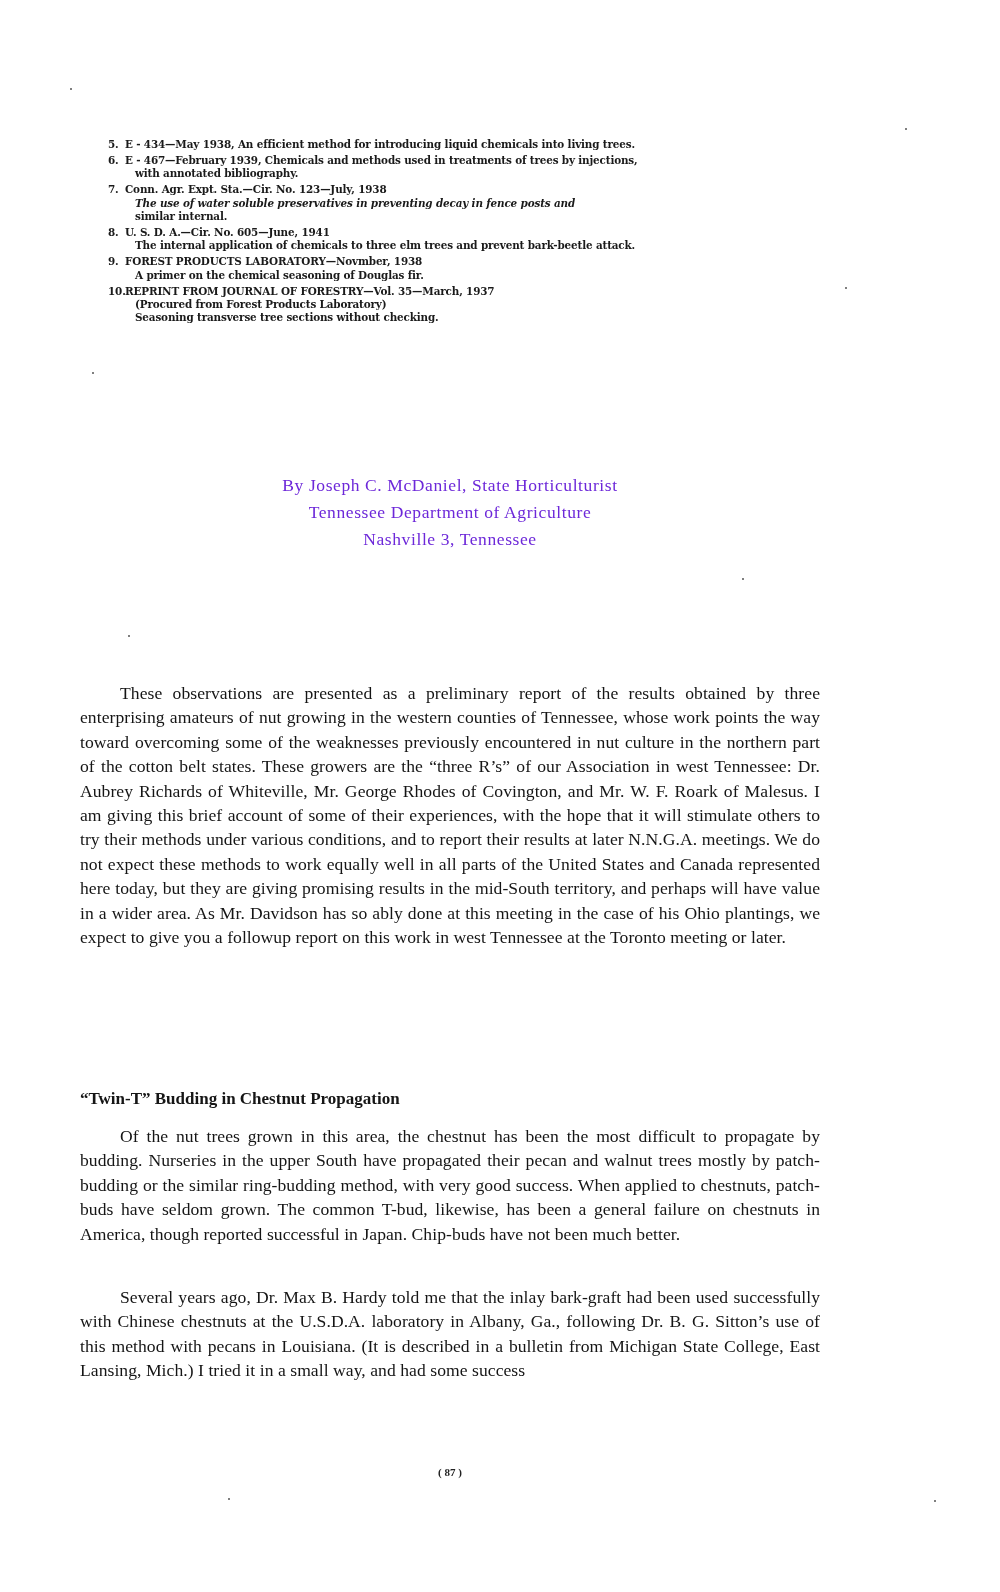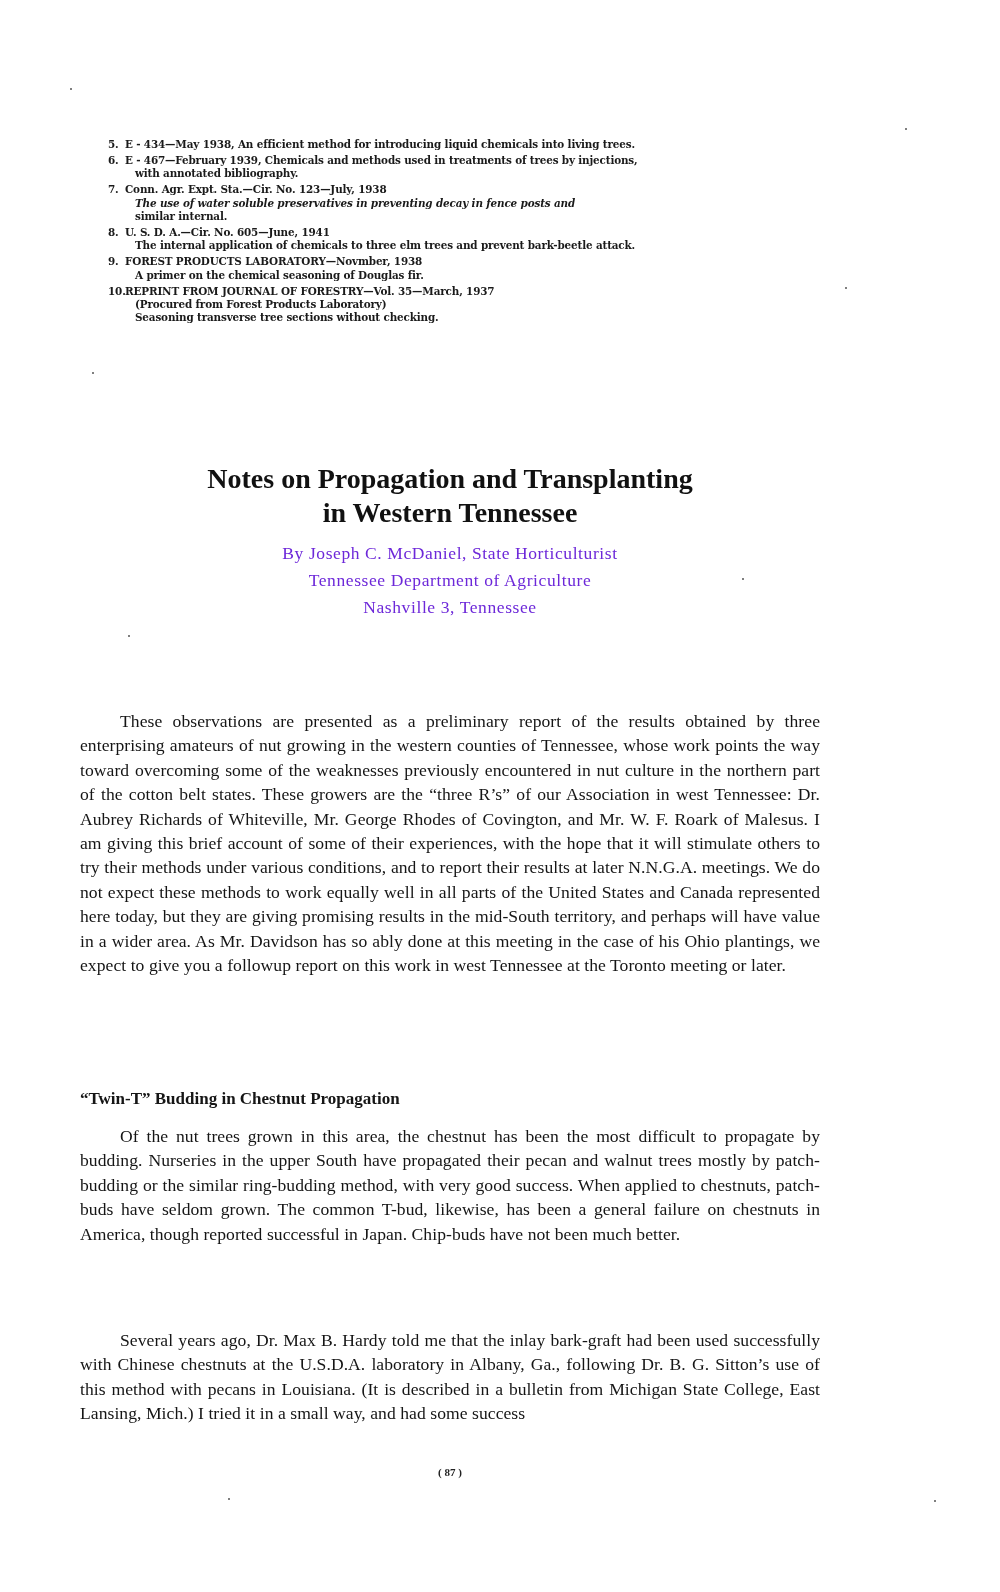--- a/index.html
+++ b/index.html
@@ -31,28 +31,28 @@
       line-height: 27px; letter-spacing: 0.6px; color: #6d28d9; margin-top: 10px;
     }
 
     .text {
       position: absolute; left: 80px; width: 740px;
       font-family: "Liberation Serif", serif; font-size: 17.6px;
       line-height: 24.4px; text-align: justify; color: #151515;
       letter-spacing: 0.05px;
     }
     .text p { margin: 0; text-indent: 40px; }
-    .p1 { top: 681px; margin-top: 28px; }
+    .p1 { top: 681px; }
     .subhead {
       position: absolute; left: 80px; width: 740px; top: 1089px;
       text-align: left; font-family: "Liberation Serif", serif;
       font-weight: bold; font-size: 17px; color: #151515;
     }
     .p2 { top: 1124px; }
-    .p3 { top: 1328px; }
+    .p3 { top: 1285px; }
     .folio {
       position: absolute; left: 0; width: 900px; top: 1466px;
       text-align: center; font-family: Liberation Serif, serif;
       font-size: 11px; font-weight: bold; color: #222;
     }
     .speck { position: absolute; width: 2px; height: 2px; background: #555; border-radius: 1px; }
   </style>
 </head>
 <body>
 
@@ -96,24 +96,20 @@
       <span class="num">10.</span>
       <span class="body">
         <span class="line">REPRINT FROM JOURNAL OF FORESTRY—Vol. 35—March, 1937</span>
         <span class="line indent">(Procured from Forest Products Laboratory)</span>
         <span class="line indent">Seasoning transverse tree sections without checking.</span>
       </span>
     </div>
   </div>
 
 <div class="title-block">
-  <h1 class="title">
-    <span>Notes on Propagation and Transplanting</span><br>
-    <span>in Western Tennessee</span>
-  </h1>
   <div class="byline">
     <div>By Joseph C. McDaniel, State Horticulturist</div>
     <div>Tennessee Department of Agriculture</div>
     <div>Nashville 3, Tennessee</div>
   </div>
 </div>
 
 <div class="text p1">
   <p>These observations are presented as a preliminary report of the results obtained by three enterprising amateurs of nut growing in the western counties of Tennessee, whose work points the way toward overcoming some of the weaknesses previously encountered in nut culture in the northern part of the cotton belt states. These growers are the “three R’s” of our Association in west Tennessee: Dr. Aubrey Richards of Whiteville, Mr. George Rhodes of Covington, and Mr. W. F. Roark of Malesus. I am giving this brief account of some of their experiences, with the hope that it will stimulate others to try their methods under various conditions, and to report their results at later N.N.G.A. meetings. We do not expect these methods to work equally well in all parts of the United States and Canada represented here today, but they are giving promising results in the mid-South territory, and perhaps will have value in a wider area. As Mr. Davidson has so ably done at this meeting in the case of his Ohio plantings, we expect to give you a followup report on this work in west Tennessee at the Toronto meeting or later.</p>
 </div>

